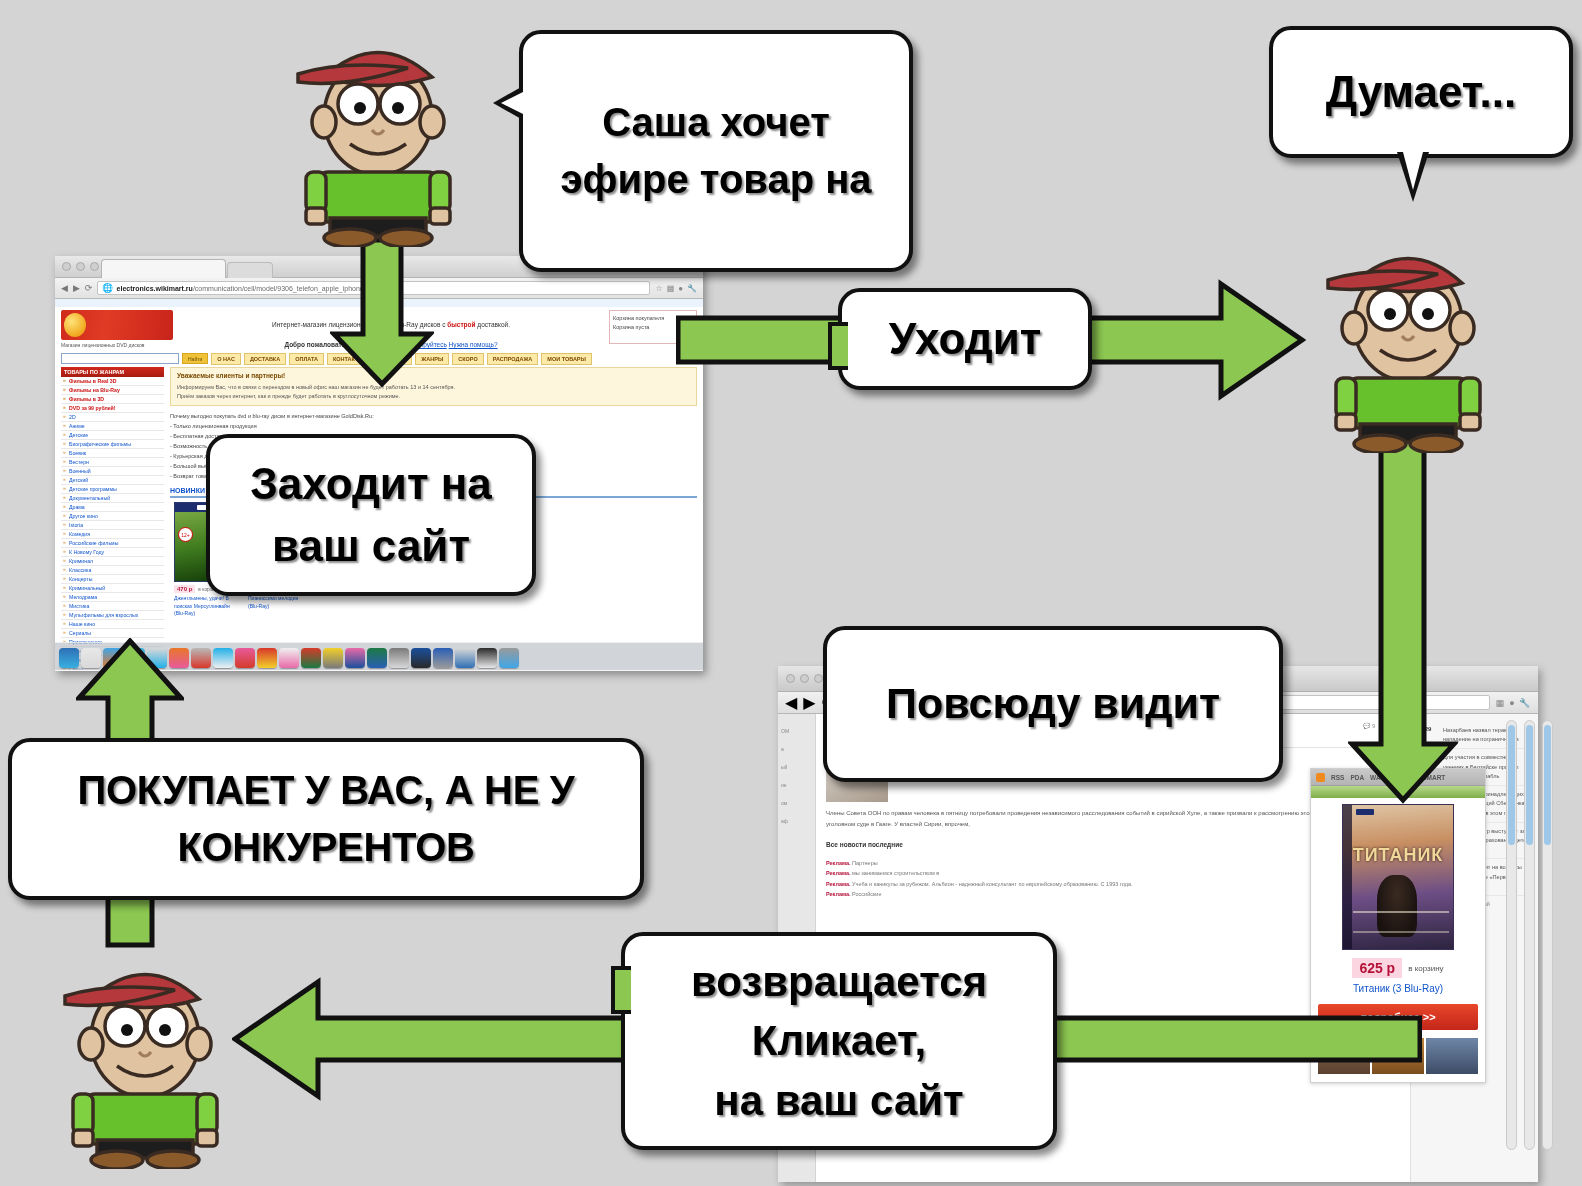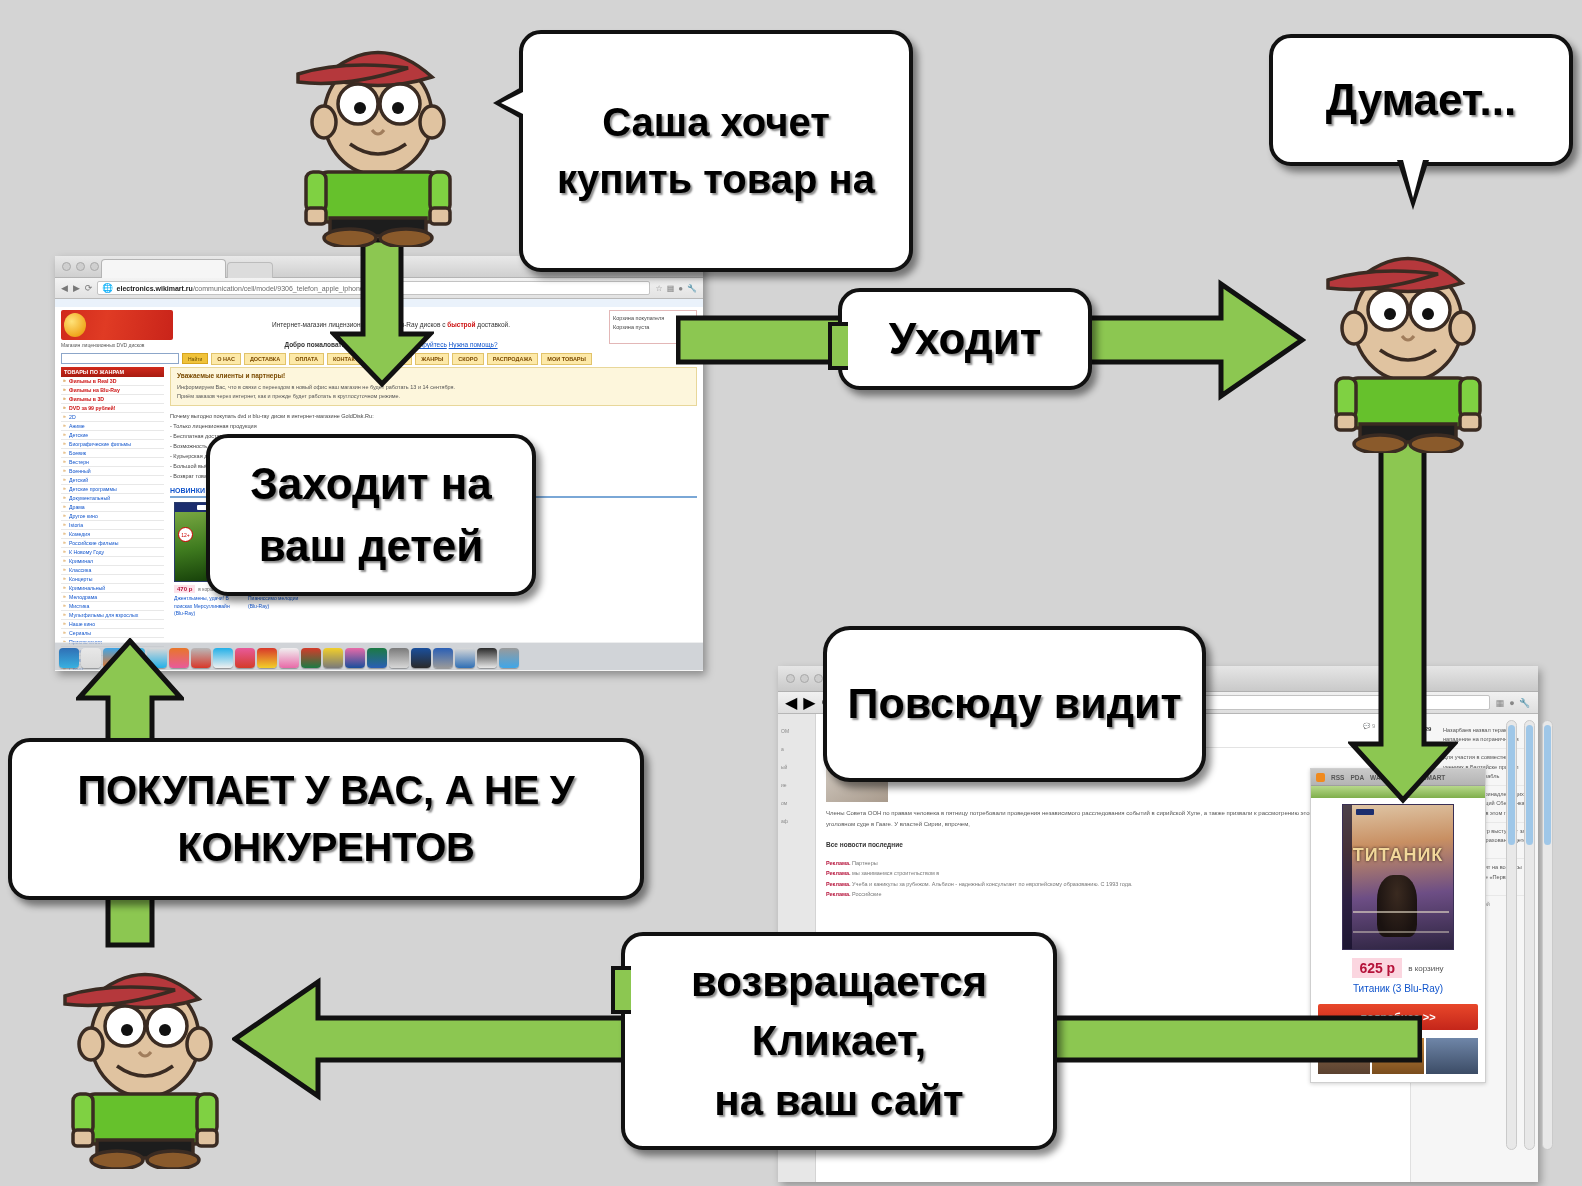--- a/index.html
+++ b/index.html
@@ -62,25 +62,25 @@
     content: ""; position: absolute;
     left: -14px; top: 30px;
     width: 16px; height: 40px;
     background: #8cc751;
     border: 4px solid #111;
     border-right: none;
     z-index: -1;
   }
 
   #b-sasha  { left: 519px;  top: 30px;  width: 394px; height: 242px; font-size: 40px; font-weight: 700; }
-  #b-dumaet { left: 1269px; top: 26px;  width: 304px; height: 132px; font-size: 44px; font-weight: 700; margin-top: 8px; }
+  #b-dumaet { left: 1269px; top: 26px;  width: 304px; height: 132px; font-size: 44px; font-weight: 700; }
   #b-uhodit { left: 838px;  top: 288px; width: 254px; height: 102px; font-size: 44px; font-weight: 700; }
   #b-zahodit{ left: 206px;  top: 434px; width: 330px; height: 162px; font-size: 44px; font-weight: 700; }
   #b-pokup  { left: 8px;    top: 738px; width: 636px; height: 162px; font-size: 40px; font-weight: 700; letter-spacing: -0.3px; }
-  #b-povsudu{ left: 823px;  top: 626px; width: 383px; height: 156px; font-size: 43px; font-weight: 700; border-radius: 27px; }
+  #b-povsudu{ left: 823px;  top: 626px; width: 460px; height: 156px; font-size: 43px; font-weight: 700; }
   #b-klikaet{ left: 621px;  top: 932px; width: 436px; height: 218px; font-size: 42px; font-weight: 700; }
 
   
   .arrow { position: absolute; z-index: 20; }
   .arrow svg { display: block; }
 
   
   .guy { position: absolute; z-index: 30; }
   .guy svg { display: block; }
 
@@ -754,36 +754,36 @@
         <i style="background:linear-gradient(#8d6a4a,#5a4130)"></i>
         <i style="background:linear-gradient(#c2863f,#7a4d1d)"></i>
         <i style="background:linear-gradient(#6f86a8,#3c4c66)"></i>
       </div>
     </div>
   </div>
 
   <div class="bubble tail-left" id="b-sasha">
     <div class="txt">
       <div>Саша хочет</div>
-      <div>купить товар на</div>
+      <div>эфире товар на</div>
     </div>
   </div>
 
   <div class="bubble tail-down" id="b-dumaet">
     <div class="txt">Думает...</div>
   </div>
 
   <div class="bubble nub-left" id="b-uhodit">
     <div class="txt">Уходит</div>
   </div>
 
   <div class="bubble" id="b-zahodit">
     <div class="txt">
       <div>Заходит на</div>
-      <div>ваш детей</div>
+      <div>ваш сайт</div>
     </div>
   </div>
 
   <div class="bubble" id="b-pokup">
     <div class="txt">
       <div>ПОКУПАЕТ У ВАС, А НЕ У</div>
       <div>КОНКУРЕНТОВ</div>
     </div>
   </div>
 

